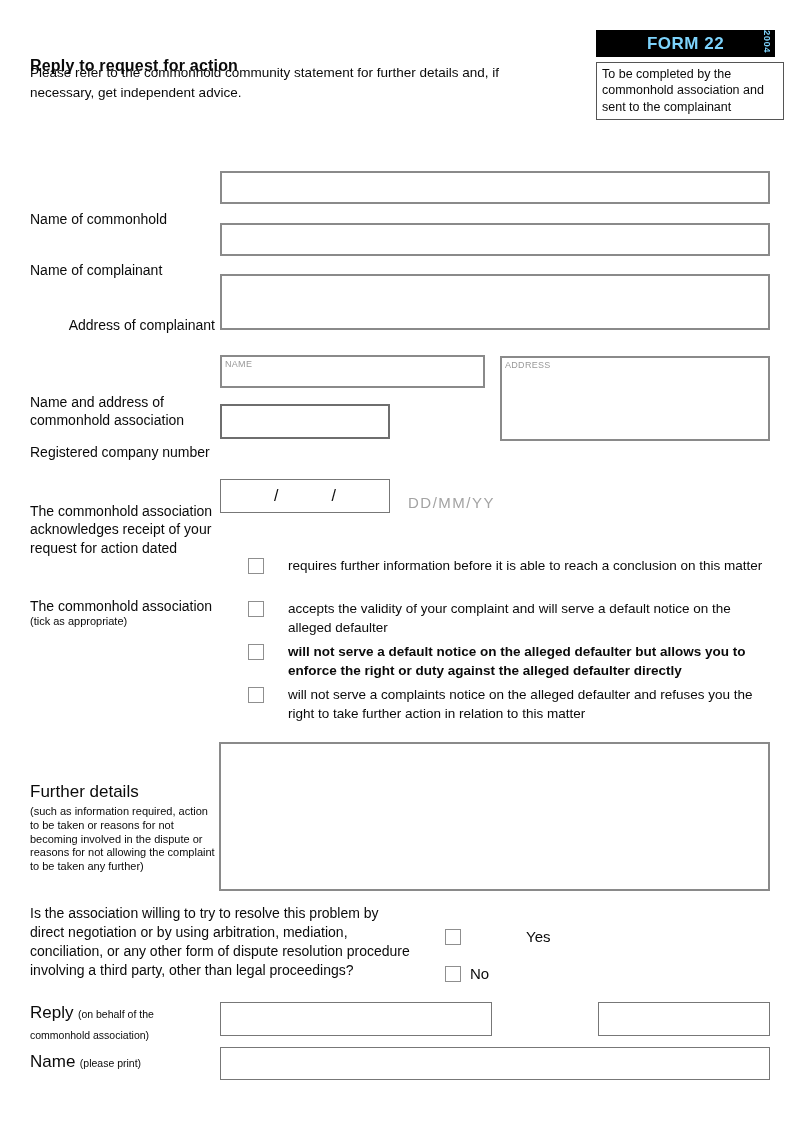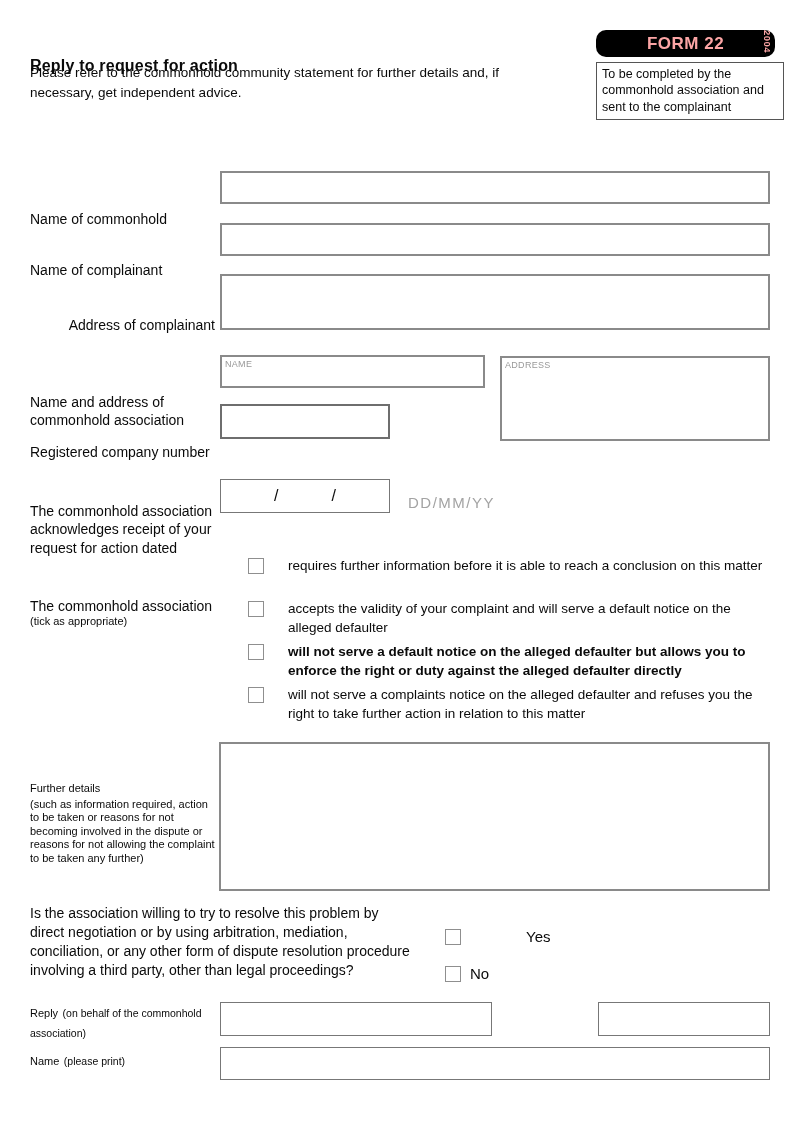--- a/index.html
+++ b/index.html
@@ -11,40 +11,40 @@
     font-family:"Liberation Sans", sans-serif;
     color:#0a0a0a;
     overflow:hidden;
   }
   .abs { position:absolute; }
 
   .title { font-size:16px; font-weight:700; letter-spacing:0.2px;margin-top:30px; }
   .intro { font-size:13.5px; line-height:1.45; }
 
   .formbar {
-    background:#000; color:#fca5a5;
-    display:flex; align-items:center; justify-content:center;border-radius:10px;
+    background:#000; color:#7dd3fc;
+    display:flex; align-items:center; justify-content:center;
   }
   .formbar .form-label { font-size:17px; font-weight:bold; letter-spacing:0.5px; }
   .formbar .year {
     position:absolute; right:2px; top:0; height:100%;
     writing-mode:vertical-rl;
     font-size:9.5px; font-weight:bold;
     display:flex; align-items:center;
     letter-spacing:0.5px;
   }
   .notebox {
     border:1px solid #555;
     font-size:12.5px; line-height:1.3;
     padding:3px 4px 4px 5px;
     background:#fff;
   }
 
   .label { font-size:14px; line-height:1.32;margin-top:40px; }
-  .label-lg { font-size:11px; }
+  .label-lg { font-size:17px; }
   .sub { font-size:11px; line-height:1.24; }
   .sub-inline { font-size:10.5px; }
 
   .box {
     position:absolute; background:#fff;
     border:2px solid #8a8a8a;
     box-sizing:border-box;
   }
   .box-thin { border-width:1px; border-color:#777; }
   .box-dark { border-color:#6e6e6e; }

